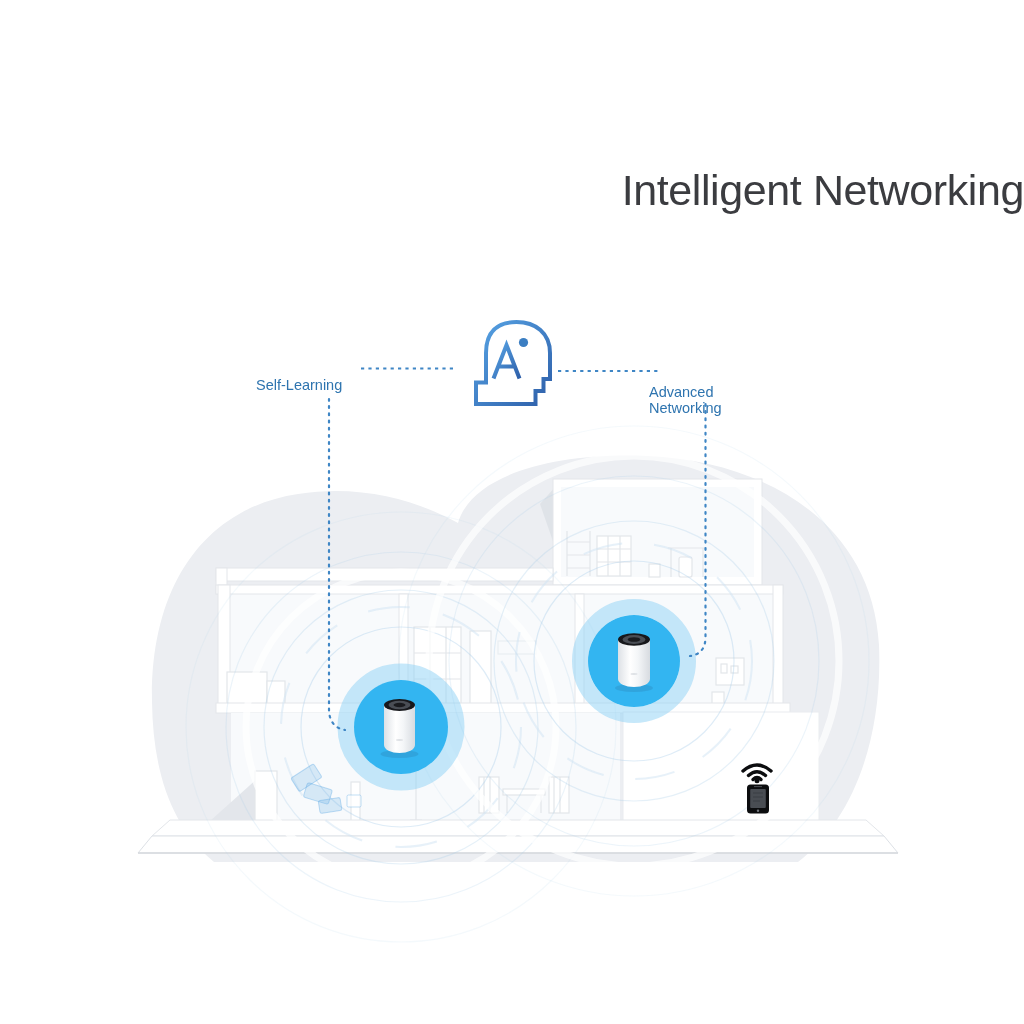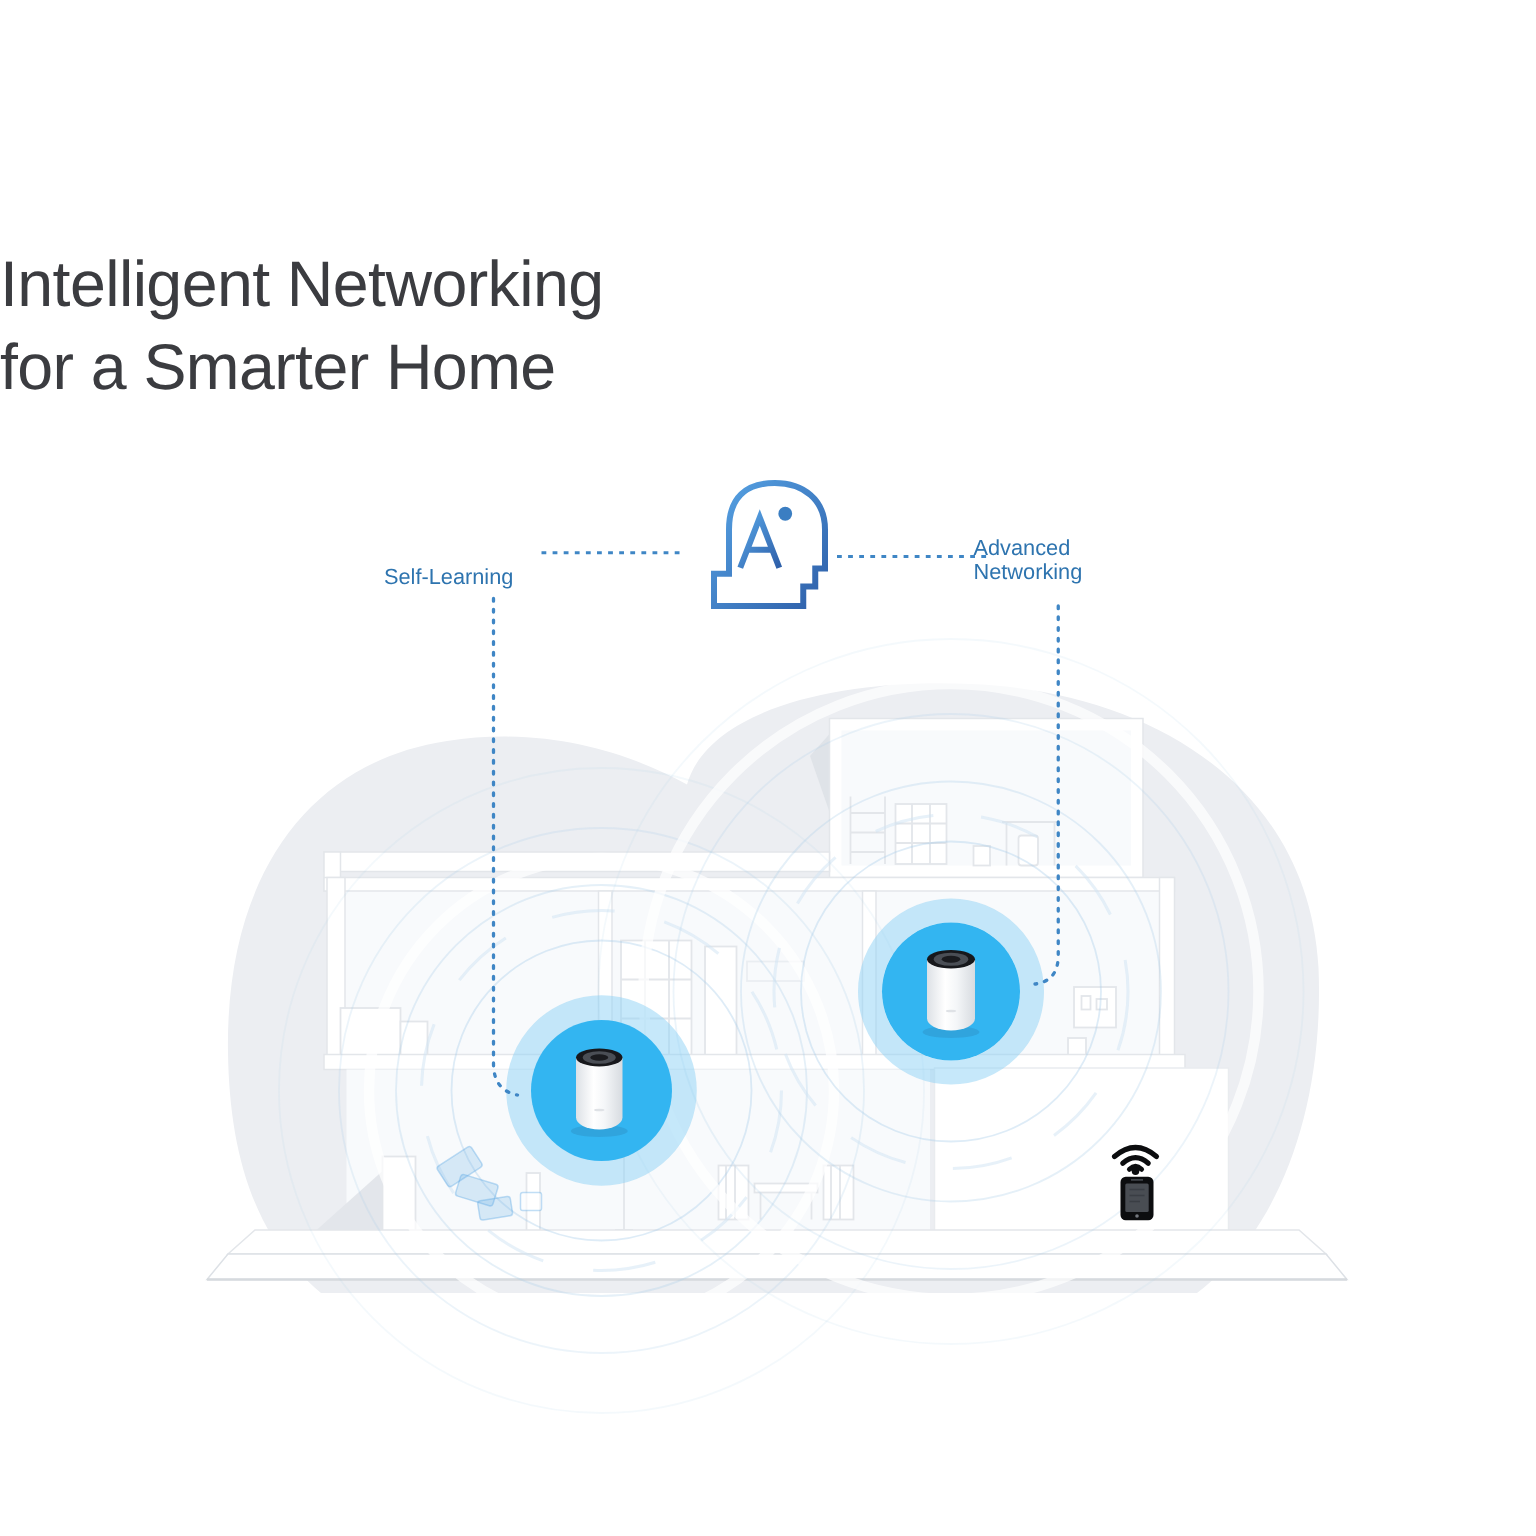--- a/index.html
+++ b/index.html
@@ -4,29 +4,29 @@
 <style>
   html,body{margin:0;padding:0;background:#fff;}
   .canvas{
     position:relative;width:1024px;height:1024px;margin:0 auto;
     background:#fff;overflow:hidden;
     font-family:"Liberation Sans", sans-serif;
   }
   .scene{position:absolute;inset:0;width:1024px;height:1024px;}
   .title{
     position:absolute;top:163px;left:0;right:0;
-    text-align:left;color:var(--title-text,#3b3c40);
+    text-align:right;color:var(--title-text,#3b3c40);
     font-size:43px;line-height:55px;letter-spacing:-.4px;font-weight:400;
   }
   .callout{
     position:absolute;color:var(--label-blue,#2e74af);
     font-size:14.5px;line-height:16px;font-weight:500;text-align:left;
   }
   .callout-left{left:256px;top:377px;width:160px;}
-  .callout-right{left:649px;top:358px;width:120px;}
+  .callout-right{left:649px;top:384px;width:120px;}
   .ai-icon{position:absolute;left:460px;top:315px;width:110px;height:105px;}
   
   .wall{fill:#ffffff;stroke:var(--house-line,#e3e6ea);stroke-width:1;}
   .interior{fill:#f8fafc;stroke:none;}
   .furn{fill:#ffffff;stroke:var(--house-line,#e3e6ea);stroke-width:1.2;}
   .furnline{fill:none;stroke:var(--house-line,#e3e6ea);stroke-width:1.2;}
   .ring{fill:none;stroke:var(--ring-blue,#a9cde9);stroke-width:1.2;}
   .dash{fill:none;stroke:var(--connector-blue,#3f86c5);}
 </style>
 </head>
@@ -202,21 +202,20 @@
                C75.5,7 90,18 90,38 V64 H83.5 V76 H75.5 V89 Z"></path>
       <path d="M26,67.5 H63.5"></path>
       <path d="M63.5,89 V32"></path>
       <path d="M33.5,63.5 L46.5,30 L59.5,63.5 M39,51.5 H54"></path>
     </g>
     <circle cx="63.5" cy="27.5" r="4.6" fill="#3b7ec2"></circle>
   </svg>
 
   <header class="title">
     <div>Intelligent Networking</div>
-    <div>for a Smarter Home</div>
   </header>
 
   <div class="callout callout-left">
     <span>Self-Learning</span>
   </div>
 
   <div class="callout callout-right">
     <div>Advanced</div>
     <div>Networking</div>
   </div>

